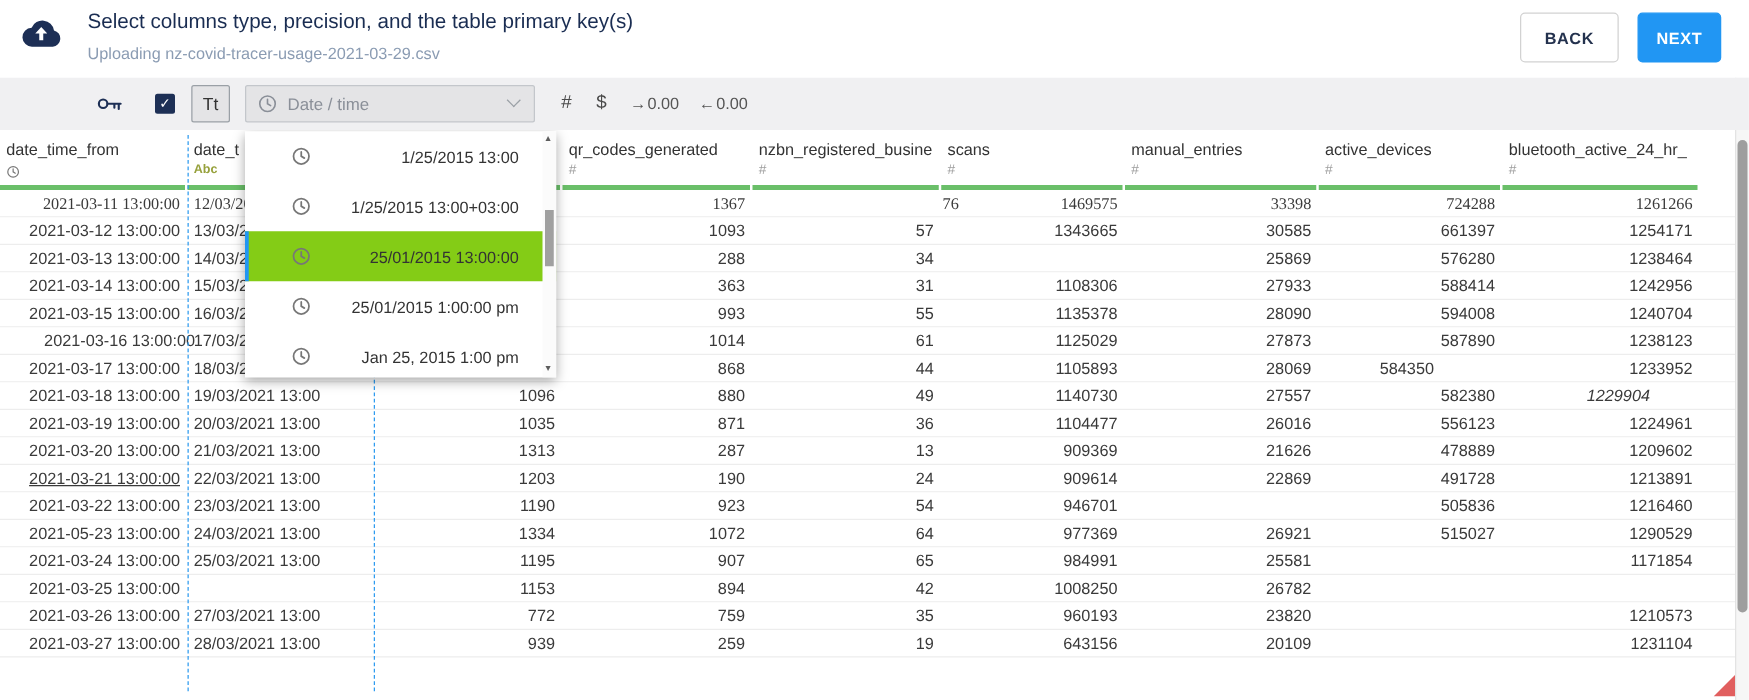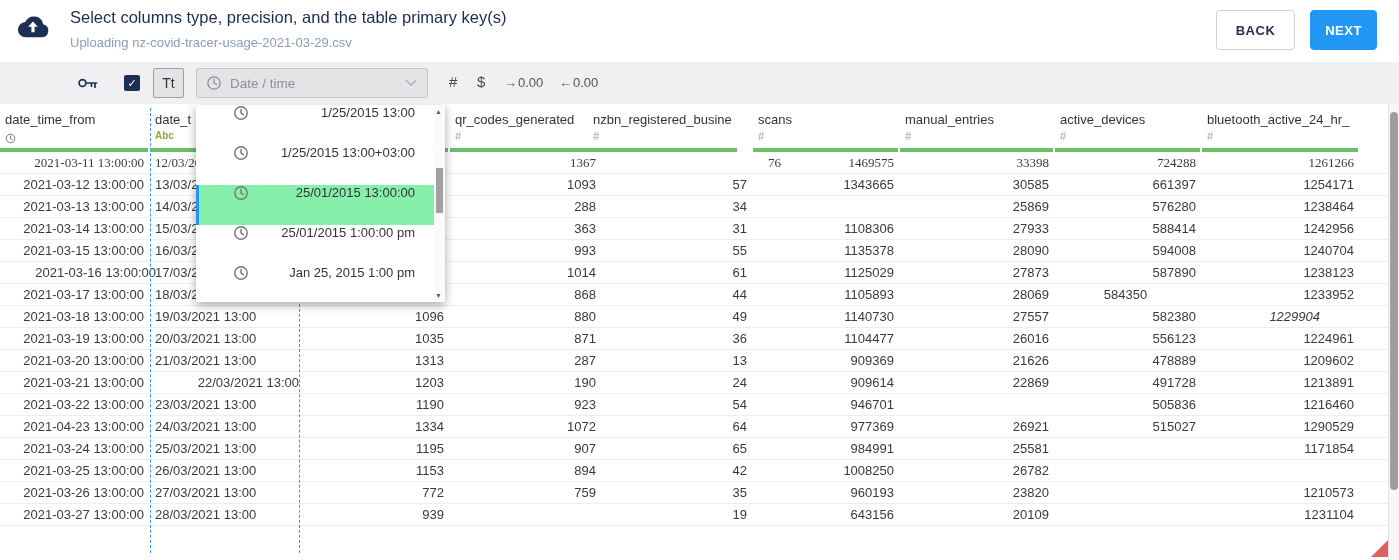--- a/index.html
+++ b/index.html
@@ -47,22 +47,22 @@
   .tcell { position:absolute; top:0; height:22px; line-height:21px; font-size:13px; color:#3a3a3a; white-space:nowrap; overflow:hidden; }
   .al-r { text-align:right; padding-right:6px; }
   .al-l { text-align:left; padding-left:5px; }
 
   
   .sel-line { position:absolute; top:108px; height:445px; width:0; border-left:1px dashed #2e9bf0; z-index:4; }
   .sel-line-left { left:150px; } .sel-line-right { left:299px; }
 
   
   .menu { position:absolute; left:196px; top:105px; width:249px; height:197px; background:#fff; box-shadow:0 3px 9px rgba(0,0,0,.35); z-index:6; overflow:hidden; }
-  .dd-item { height:40px; display:flex; align-items:flex-start; border-left:3px solid transparent; padding-left:34px; padding-right:30px; cursor:pointer; }
-  .dd-item.sel { background:#86efac; border-left-color:#2196f3; }
+  .dd-item { height:40px; display:flex; align-items:center; border-left:3px solid transparent; padding-left:34px; padding-right:30px; cursor:pointer; }
+  .dd-item.sel { background:#84cc16; border-left-color:#2196f3; }
   .dd-item .dd-ic { display:flex; margin-right:10px; }
   .dd-item .dd-label { flex:1; text-align:right; font-size:13px; color:#333; white-space:nowrap; }
   .dd-sb { position:absolute; right:0; top:0; width:11px; height:197px; background:#fbfbfb; z-index:7; }
   .dd-sb-up { position:absolute; top:3px; left:1px; font-size:7px; color:#5c5c5c; cursor:pointer; }
   .dd-sb-down { position:absolute; bottom:3px; left:1px; font-size:7px; color:#5c5c5c; cursor:pointer; }
   .dd-sb-thumb { position:absolute; top:63px; left:2px; width:7px; height:45px; background:#a0a0a0; cursor:pointer; }
 
   
   .page-sb { position:absolute; right:0; top:62px; width:11px; height:498px; background:#f6f6f6; border-left:1px solid #e3e3e3; z-index:8; }
   .page-sb-thumb { position:absolute; left:1px; top:50px; width:8px; height:378px; background:#9e9e9e; border-radius:4px; cursor:pointer; }
@@ -131,21 +131,21 @@
     </div>
     <div class="col-h" style="left: 299px; width: 151px;">
       <div class="col-name"></div>
       <div class="col-bar"></div>
     </div>
     <div class="col-h" style="left: 450px; width: 152px;">
       <div class="col-name">qr_codes_generated</div>
       <span class="col-marker m-num">#</span>
       <div class="col-bar"></div>
     </div>
-    <div class="col-h" style="left: 588px; width: 151px; text-decoration: underline;">
+    <div class="col-h" style="left: 602px; width: 151px; text-decoration: underline;">
       <div class="col-name">nzbn_registered_busine</div>
       <span class="col-marker m-num">#</span>
       <div class="col-bar"></div>
     </div>
     <div class="col-h" style="left: 753px; width: 147px;">
       <div class="col-name">scans</div>
       <span class="col-marker m-num">#</span>
       <div class="col-bar"></div>
     </div>
     <div class="col-h" style="left: 900px; width: 155px;">
@@ -163,21 +163,21 @@
       <span class="col-marker m-num">#</span>
       <div class="col-bar"></div>
     </div>
   </div>
 <div class="tbody" id="tbody">
     <div class="trow" style="top: 0px; font-family: Liberation Serif, serif;">
       <div class="tcell al-r" style="left: 0px; width: 150px;">2021-03-11 13:00:00</div>
       <div class="tcell al-l" style="left: 150px; width: 149px;">12/03/2021 13:00</div>
       <div class="tcell al-r" style="left: 299px; width: 151px;"></div>
       <div class="tcell al-r" style="left: 450px; width: 152px;">1367</div>
-      <div class="tcell al-r" style="left: 636px; width: 151px;">76</div>
+      <div class="tcell al-r" style="left: 622px; width: 151px;">76</div>
       <div class="tcell al-r" style="left: 753px; width: 147px;">1469575</div>
       <div class="tcell al-r" style="left: 900px; width: 155px;">33398</div>
       <div class="tcell al-r" style="left: 1055px; width: 147px;">724288</div>
       <div class="tcell al-r" style="left: 1202px; width: 158px;">1261266</div>
     </div>
     <div class="trow" style="top: 22px;">
       <div class="tcell al-r" style="left: 0px; width: 150px;">2021-03-12 13:00:00</div>
       <div class="tcell al-l" style="left: 150px; width: 149px;">13/03/2021 13:00</div>
       <div class="tcell al-r" style="left: 299px; width: 151px;"></div>
       <div class="tcell al-r" style="left: 450px; width: 152px;">1093</div>
@@ -268,42 +268,42 @@
       <div class="tcell al-l" style="left: 150px; width: 149px;">21/03/2021 13:00</div>
       <div class="tcell al-r" style="left: 299px; width: 151px;">1313</div>
       <div class="tcell al-r" style="left: 450px; width: 152px;">287</div>
       <div class="tcell al-r" style="left: 602px; width: 151px;">13</div>
       <div class="tcell al-r" style="left: 753px; width: 147px;">909369</div>
       <div class="tcell al-r" style="left: 900px; width: 155px;">21626</div>
       <div class="tcell al-r" style="left: 1055px; width: 147px;">478889</div>
       <div class="tcell al-r" style="left: 1202px; width: 158px;">1209602</div>
     </div>
     <div class="trow" style="top: 220px;">
-      <div class="tcell al-r" style="left: 0px; width: 150px;">2021-03-21 13:00:00</div>
-      <div class="tcell al-l" style="left: 150px; width: 149px; text-align: right;">22/03/2021 13:00</div>
+      <div class="tcell al-r" style="left: 0px; width: 150px; text-decoration: underline;">2021-03-21 13:00:00</div>
+      <div class="tcell al-l" style="left: 150px; width: 149px;">22/03/2021 13:00</div>
       <div class="tcell al-r" style="left: 299px; width: 151px;">1203</div>
       <div class="tcell al-r" style="left: 450px; width: 152px;">190</div>
       <div class="tcell al-r" style="left: 602px; width: 151px;">24</div>
       <div class="tcell al-r" style="left: 753px; width: 147px;">909614</div>
       <div class="tcell al-r" style="left: 900px; width: 155px;">22869</div>
       <div class="tcell al-r" style="left: 1055px; width: 147px;">491728</div>
       <div class="tcell al-r" style="left: 1202px; width: 158px;">1213891</div>
     </div>
     <div class="trow" style="top: 242px;">
       <div class="tcell al-r" style="left: 0px; width: 150px;">2021-03-22 13:00:00</div>
       <div class="tcell al-l" style="left: 150px; width: 149px;">23/03/2021 13:00</div>
       <div class="tcell al-r" style="left: 299px; width: 151px;">1190</div>
       <div class="tcell al-r" style="left: 450px; width: 152px;">923</div>
       <div class="tcell al-r" style="left: 602px; width: 151px;">54</div>
       <div class="tcell al-r" style="left: 753px; width: 147px;">946701</div>
       <div class="tcell al-r" style="left: 1055px; width: 147px;">505836</div>
       <div class="tcell al-r" style="left: 1202px; width: 158px;">1216460</div>
     </div>
     <div class="trow" style="top: 264px;">
-      <div class="tcell al-r" style="left: 0px; width: 150px;">2021-04-23 13:00:00</div>
+      <div class="tcell al-r" style="left: 0px; width: 150px;">2021-05-23 13:00:00</div>
       <div class="tcell al-l" style="left: 150px; width: 149px;">24/03/2021 13:00</div>
       <div class="tcell al-r" style="left: 299px; width: 151px;">1334</div>
       <div class="tcell al-r" style="left: 450px; width: 152px;">1072</div>
       <div class="tcell al-r" style="left: 602px; width: 151px;">64</div>
       <div class="tcell al-r" style="left: 753px; width: 147px;">977369</div>
       <div class="tcell al-r" style="left: 900px; width: 155px;">26921</div>
       <div class="tcell al-r" style="left: 1055px; width: 147px;">515027</div>
       <div class="tcell al-r" style="left: 1202px; width: 158px;">1290529</div>
     </div>
     <div class="trow" style="top: 286px;">
@@ -312,21 +312,20 @@
       <div class="tcell al-r" style="left: 299px; width: 151px;">1195</div>
       <div class="tcell al-r" style="left: 450px; width: 152px;">907</div>
       <div class="tcell al-r" style="left: 602px; width: 151px;">65</div>
       <div class="tcell al-r" style="left: 753px; width: 147px;">984991</div>
       <div class="tcell al-r" style="left: 900px; width: 155px;">25581</div>
       <div class="tcell al-r" style="left: 1055px; width: 147px;"></div>
       <div class="tcell al-r" style="left: 1202px; width: 158px;">1171854</div>
     </div>
     <div class="trow" style="top: 308px;">
       <div class="tcell al-r" style="left: 0px; width: 150px;">2021-03-25 13:00:00</div>
-      <div class="tcell al-l" style="left: 150px; width: 149px;">26/03/2021 13:00</div>
       <div class="tcell al-r" style="left: 299px; width: 151px;">1153</div>
       <div class="tcell al-r" style="left: 450px; width: 152px;">894</div>
       <div class="tcell al-r" style="left: 602px; width: 151px;">42</div>
       <div class="tcell al-r" style="left: 753px; width: 147px;">1008250</div>
       <div class="tcell al-r" style="left: 900px; width: 155px;">26782</div>
       <div class="tcell al-r" style="left: 1055px; width: 147px;"></div>
       <div class="tcell al-r" style="left: 1202px; width: 158px;"></div>
     </div>
     <div class="trow" style="top: 330px;">
       <div class="tcell al-r" style="left: 0px; width: 150px;">2021-03-26 13:00:00</div>
@@ -336,20 +335,21 @@
       <div class="tcell al-r" style="left: 602px; width: 151px;">35</div>
       <div class="tcell al-r" style="left: 753px; width: 147px;">960193</div>
       <div class="tcell al-r" style="left: 900px; width: 155px;">23820</div>
       <div class="tcell al-r" style="left: 1055px; width: 147px;"></div>
       <div class="tcell al-r" style="left: 1202px; width: 158px;">1210573</div>
     </div>
     <div class="trow" style="top: 352px;">
       <div class="tcell al-r" style="left: 0px; width: 150px;">2021-03-27 13:00:00</div>
       <div class="tcell al-l" style="left: 150px; width: 149px;">28/03/2021 13:00</div>
       <div class="tcell al-r" style="left: 299px; width: 151px;">939</div>
+      <div class="tcell al-r" style="left: 450px; width: 152px;">259</div>
       <div class="tcell al-r" style="left: 602px; width: 151px;">19</div>
       <div class="tcell al-r" style="left: 753px; width: 147px;">643156</div>
       <div class="tcell al-r" style="left: 900px; width: 155px;">20109</div>
       <div class="tcell al-r" style="left: 1055px; width: 147px;"></div>
       <div class="tcell al-r" style="left: 1202px; width: 158px;">1231104</div>
     </div>
   </div>
 
 <div class="sel-line sel-line-left"></div>
 <div class="sel-line sel-line-right"></div>

